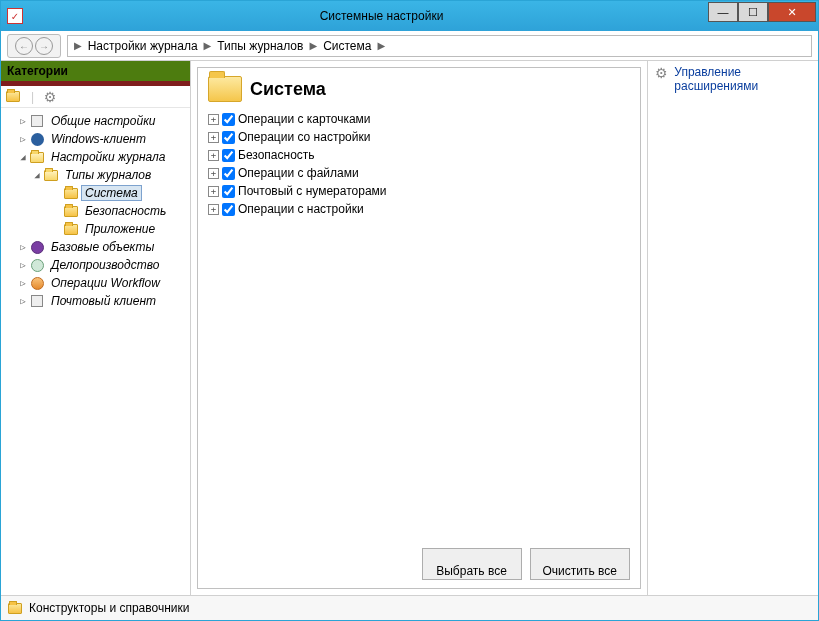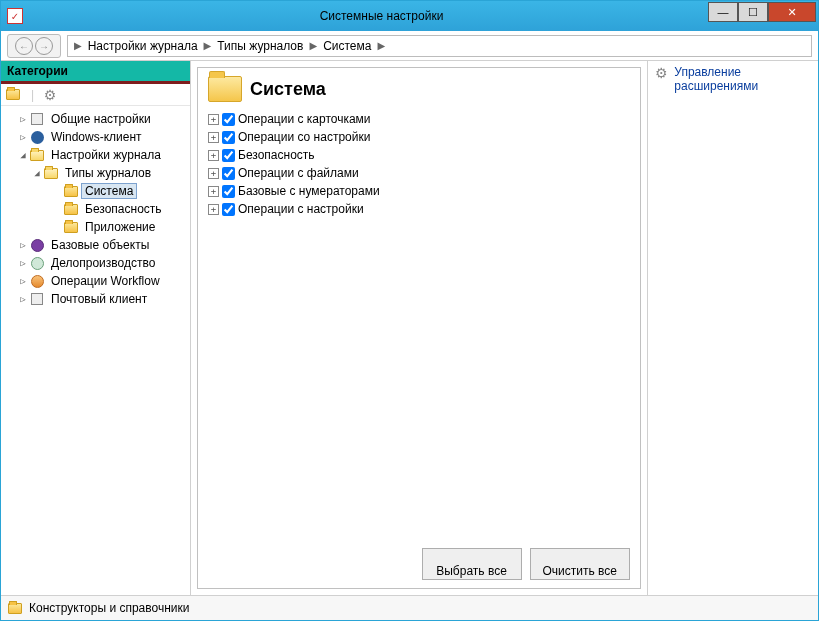--- a/index.html
+++ b/index.html
@@ -19,37 +19,37 @@
   .navcircle { width: 18px; height: 18px; border: 1.5px solid #999; border-radius: 50%; display: flex; align-items: center; justify-content: center; font-size: 10px; color: #888; }
   .breadcrumb { flex: 1; height: 22px; border: 1px solid #bcbcbc; background: #fff; display: flex; align-items: center; padding: 0 4px; font-size: 12px; }
   .crumb { padding: 0 4px; cursor: pointer; }
   .sep { color: #666; padding: 0 2px; font-size: 10px; }
 
   
   .body3 { display: flex; height: 534px; }
   
   
   .cats { width: 190px; border-right: 1px solid #d0d0d0; display: flex; flex-direction: column; background: #fff; }
-  .panehdr { background: #14b8a6; border-bottom: 3px solid #7f1d1d; padding: 3px 6px; font-weight: 600; }
+  .panehdr { background: #4d7c0f; border-bottom: 5px solid #7f1d1d; padding: 3px 6px; font-weight: 600; }
   .cattoolbar { height: 22px; border-bottom: 1px solid #e6e6e6; display: flex; align-items: center; padding: 0 4px; gap: 8px; }
   .tree { flex: 1; overflow: auto; padding: 4px 2px; }
   .tnode { display: flex; align-items: center; height: 18px; cursor: pointer; white-space: nowrap; padding-right: 4px; }
   .expander { width: 12px; text-align: center; color: #666; font-size: 9px; font-family: monospace; }
   .ticon { width: 16px; height: 16px; display: flex; align-items: center; justify-content: center; margin-right: 2px; flex-shrink: 0; }
   .folder-icon { width: 14px; height: 11px; background: linear-gradient(#fce79a, #f6c245); border: 1px solid #cf9f1f; border-radius: 1px; position: relative; }
   .folder-icon::before { content: ""; position: absolute; top: -3px; left: 0; width: 6px; height: 3px; background: #f6c245; border: 1px solid #cf9f1f; border-bottom: none; border-radius: 1px 1px 0 0; }
   .folder-open { width: 14px; height: 11px; background: linear-gradient(#fff2c0, #f8d76a); border: 1px solid #cf9f1f; border-radius: 1px; position: relative; }
   .folder-open::before { content: ""; position: absolute; top: -3px; left: 0; width: 6px; height: 3px; background: #f8d76a; border: 1px solid #cf9f1f; border-bottom: none; border-radius: 1px 1px 0 0; }
   .circle-icon { width: 13px; height: 13px; border-radius: 50%; }
   .c-blue { background: #2b5f9e; }
   .c-purple { background: #7a3ea3; border: 1px solid #5a2e7a; }
   .c-teal { background: #d0e8d8; border: 1px solid #6aa07a; }
   .c-orange { background: linear-gradient(#f9c27a,#e58a2e); border: 1px solid #c06a1e; }
   .sq-icon { width: 12px; height: 12px; border: 1px solid #888; background: #eee; }
-  .tlabel { padding: 0 3px; border: 1px solid transparent; }
+  .tlabel { padding: 0 3px; border: 1px solid transparent; font-style: italic; }
   .tnode.selected .tlabel { background: #d8e6f2; border: 1px solid #7da2ce; }
   .ind1 { padding-left: 14px; }
   .ind2 { padding-left: 28px; }
   .ind3 { padding-left: 48px; }
   .noexp { width: 12px; }
 
   
   .center { flex: 1; display: flex; flex-direction: column; border-right: 1px solid #d0d0d0; padding: 6px; }
   .centerframe { flex: 1; border: 1px solid #c0c0c0; background: #fff; display: flex; flex-direction: column; padding: 8px 10px; }
   .centerhdr { display: flex; align-items: center; gap: 8px; margin-bottom: 8px; }
@@ -216,21 +216,21 @@
             <span>Безопасность</span>
           </div>
           <div class="crow">
             <span class="plus">+</span>
             <input type="checkbox" class="cbx" checked="" style="">
             <span>Операции с файлами</span>
           </div>
           <div class="crow">
             <span class="plus">+</span>
             <input type="checkbox" class="cbx" checked="" style="">
-            <span>Базовые с нумераторами</span>
+            <span>Почтовый с нумераторами</span>
           </div>
           <div class="crow">
             <span class="plus">+</span>
             <input type="checkbox" class="cbx" checked="" style="">
             <span>Операции с настройки</span>
           </div>
         </div>
       <div class="centerbtns">
         <button class="btn">Выбрать все</button>
         <button class="btn">Очистить все</button>

